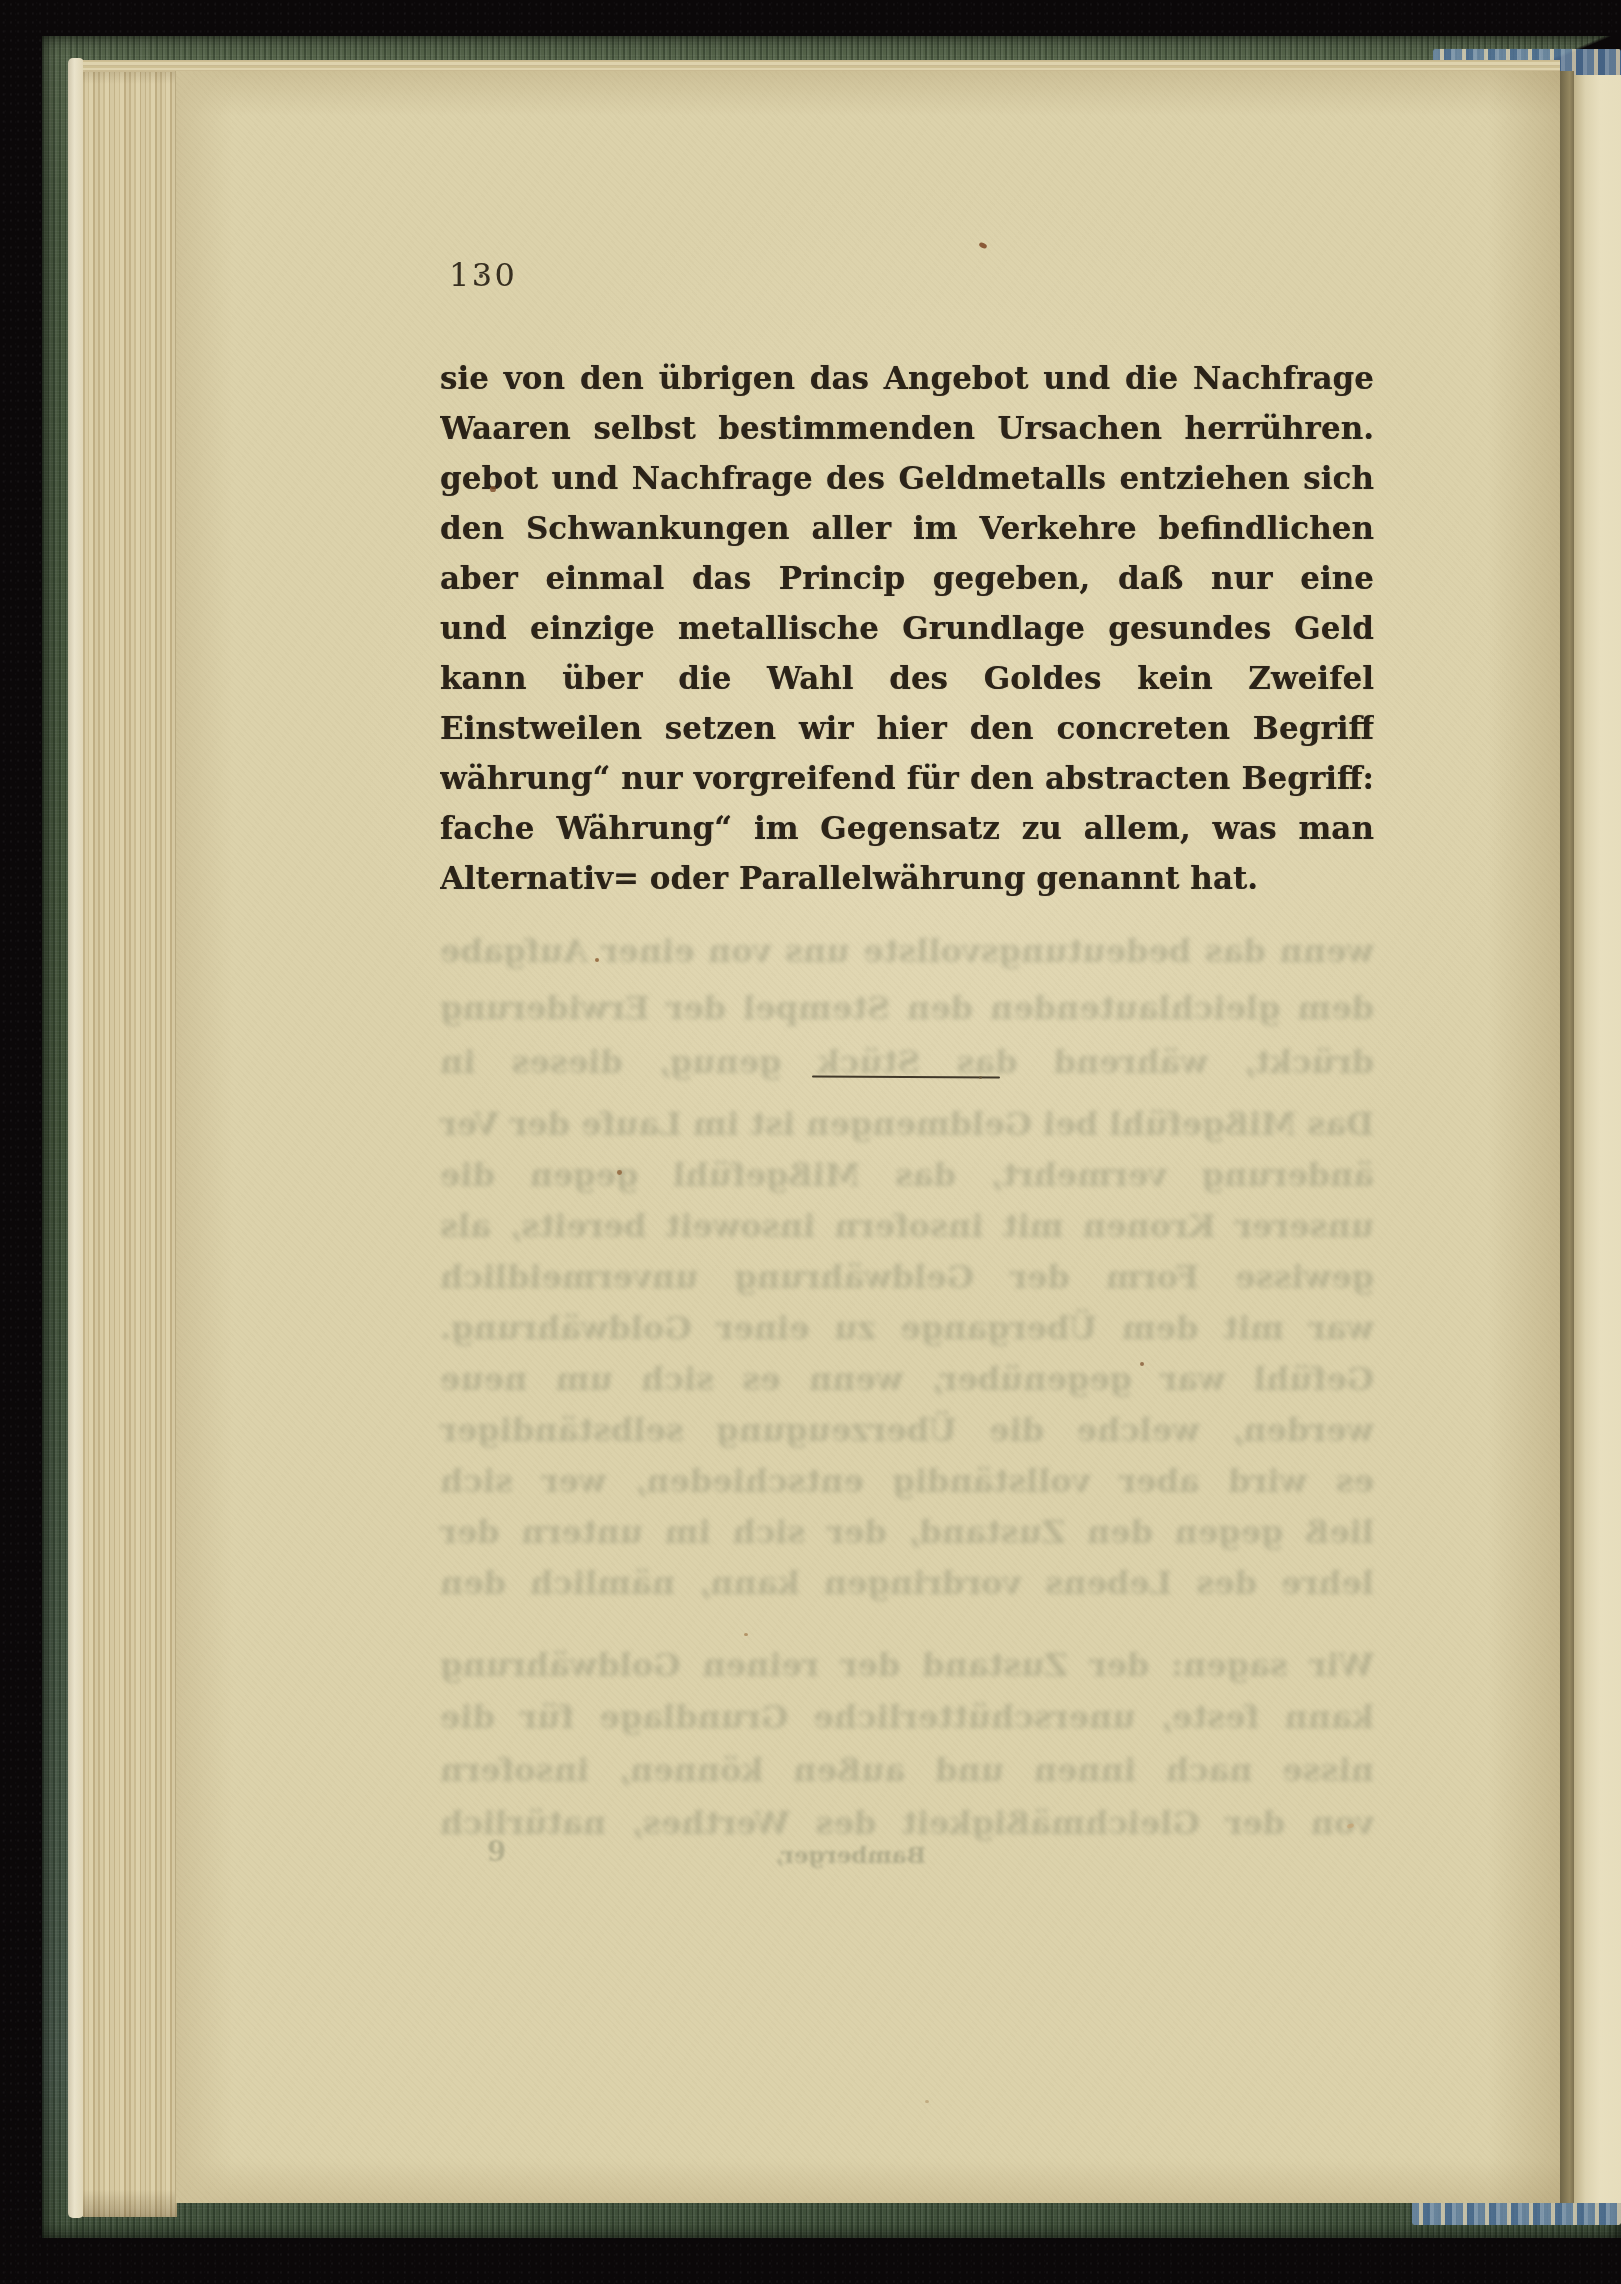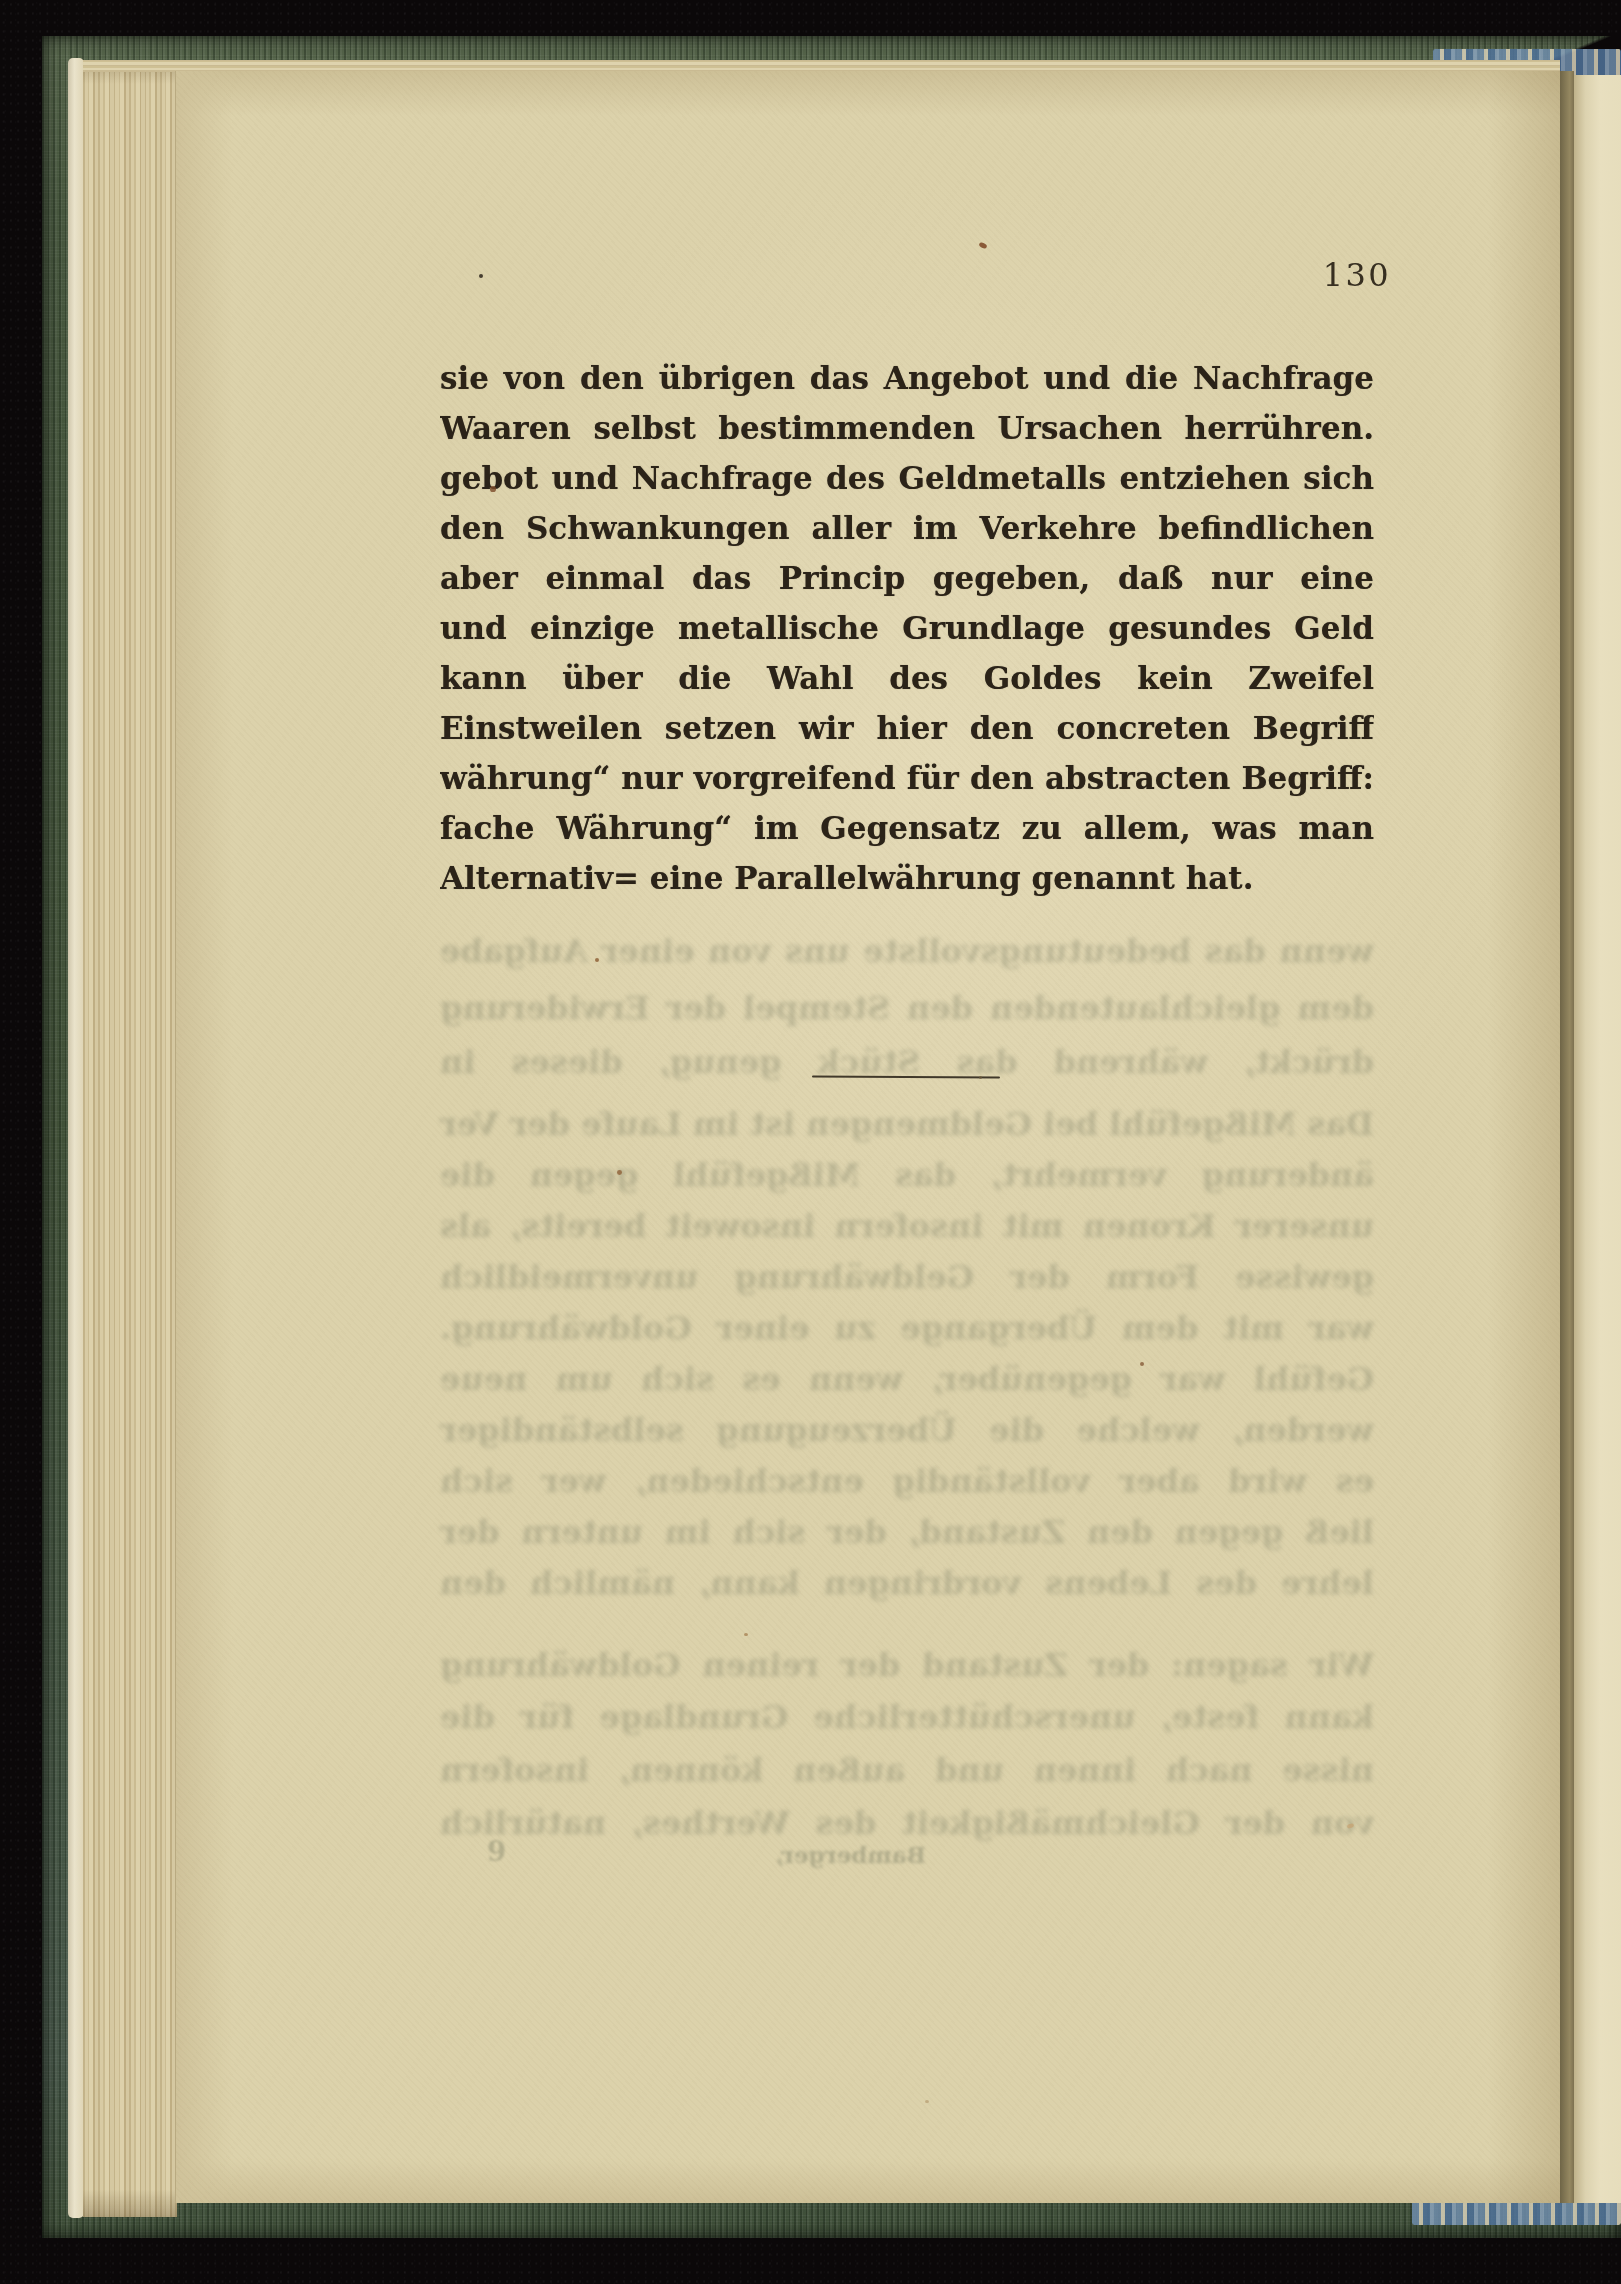--- a/index.html
+++ b/index.html
@@ -52,22 +52,22 @@
       linear-gradient(180deg, rgba(170,150,105,.3) 0, rgba(0,0,0,0) 45px),
       linear-gradient(0deg, rgba(170,150,105,.3) 0, rgba(0,0,0,0) 45px),
       #dcd2ab;
     border-left:1.6px solid #b9aa81;}
   
   .gutter{position:absolute;left:1560px;top:71px;width:13.8px;height:2132px;
     background:linear-gradient(90deg,#6f6547,#958861 70%,#7d7150);}
   .right-page{position:absolute;left:1574px;top:75px;width:48px;height:2128px;
     background:linear-gradient(90deg,#bfb28a 0,#dcd2af 11.4px,#e8dfbf 26px,#e6ddbc 100%);}
   
-  .page-number{position:absolute;left:281px;top:185px;width:934px;
-    text-align:right;font-size:32px;letter-spacing:2.4px;color:#372f21;}
+  .page-number{position:absolute;left:273px;top:185px;width:934px;
+    text-align:left;font-size:32px;letter-spacing:2.4px;color:#372f21;}
   .text-block{position:absolute;left:264px;top:282px;width:934px;
     font-size:31px;font-weight:bold;color:#2b2318;line-height:50px;
     text-shadow:0 0 0.8px rgba(43,35,24,.5);}
   .tl{height:50px;overflow:hidden;text-align:justify;text-align-last:justify;}
   .tl.last{text-align-last:left;}
   .rule{position:absolute;left:636px;top:1005px;width:188px;height:2.4px;
     background:#40382a;transform:rotate(.25deg);border-radius:1.6px;}
   
   .bl{position:absolute;left:264px;width:934px;height:41px;overflow:hidden;
     transform:scaleX(-1);filter:blur(1.9px);opacity:.40;color:#86876c;
@@ -100,21 +100,21 @@
       <div class="tl">sie von den übrigen das Angebot und die Nachfrage der</div>
       <div class="tl">Waaren selbst bestimmenden Ursachen herrühren. Auch An=</div>
       <div class="tl">gebot und Nachfrage des Geldmetalls entziehen sich nicht</div>
       <div class="tl">den Schwankungen aller im Verkehre befindlichen Dinge,</div>
       <div class="tl">aber einmal das Princip gegeben, daß nur eine vollwerthige</div>
       <div class="tl">und einzige metallische Grundlage gesundes Geld schafft,</div>
       <div class="tl">kann über die Wahl des Goldes kein Zweifel aufkommen.</div>
       <div class="tl">Einstweilen setzen wir hier den concreten Begriff „Gold=</div>
       <div class="tl">währung“ nur vorgreifend für den abstracten Begriff: „ein=</div>
       <div class="tl">fache Währung“ im Gegensatz zu allem, was man Doppel=,</div>
-      <div class="tl last">Alternativ= eine Parallelwährung genannt hat.</div>
+      <div class="tl last">Alternativ= oder Parallelwährung genannt hat.</div>
     </div>
 
     <div class="rule"></div>
 
     <div class="bl" style="top:861px">wenn das bedeutungsvollste uns von einer Aufgabe</div>
     <div class="bl" style="top:918px">dem gleichlautenden den Stempel der Erwiderung auf</div>
     <div class="bl" style="top:972px">drückt, während das Stück genug, dieses in deutlichen</div>
 
     <div class="bl" style="top:1034px">Das Mißgefühl bei Geldmengen ist im Laufe der Ver</div>
     <div class="bl" style="top:1085px">änderung vermehrt, das Mißgefühl gegen die Aushilfe</div>

